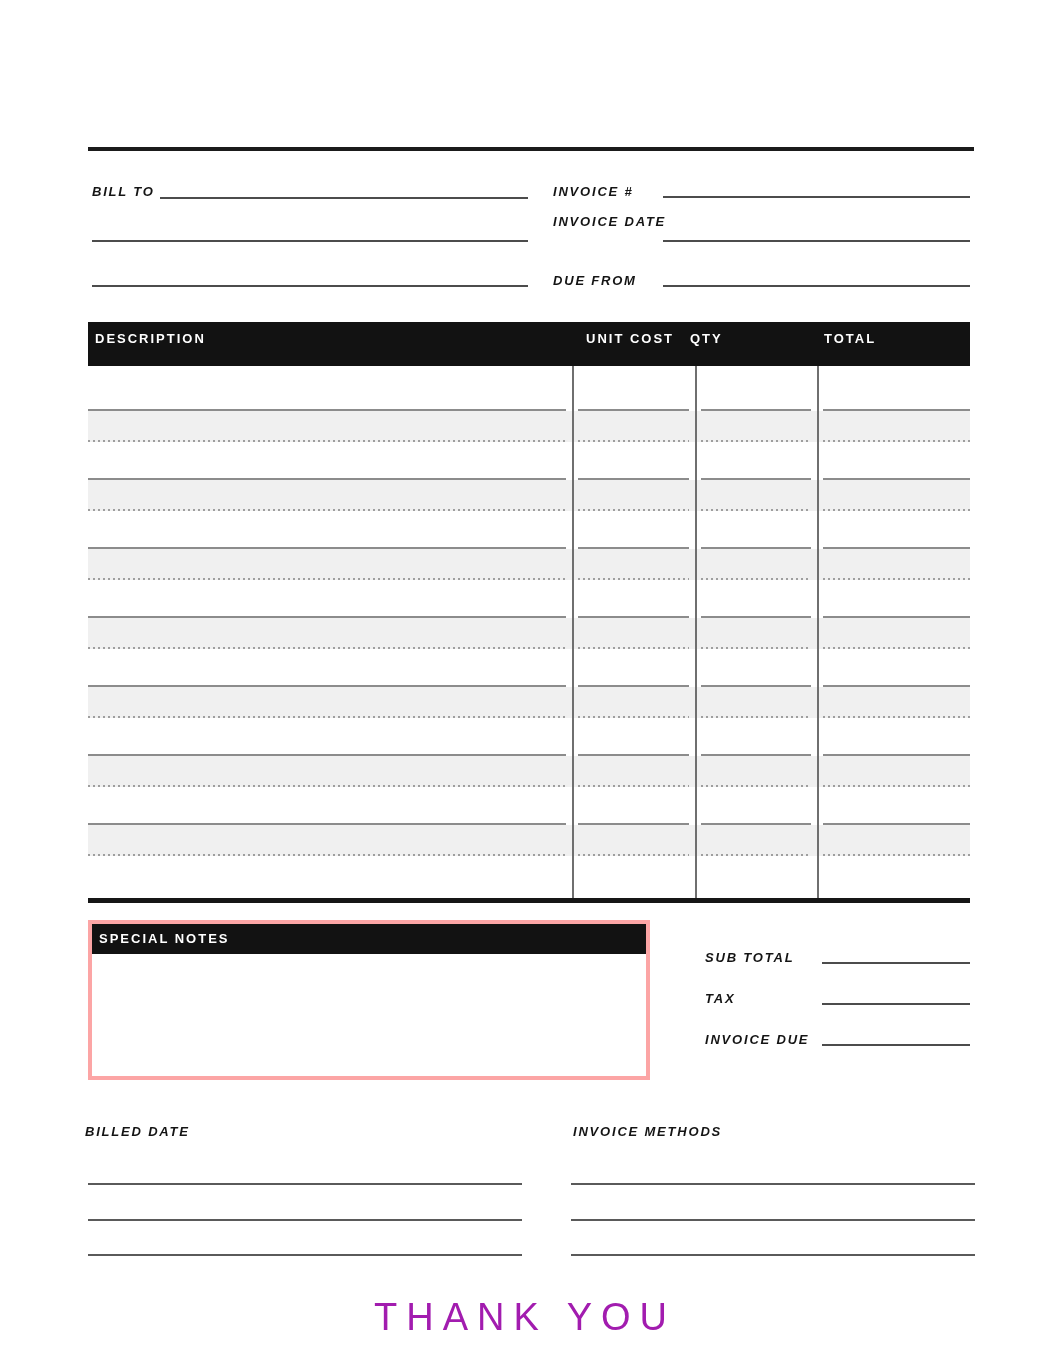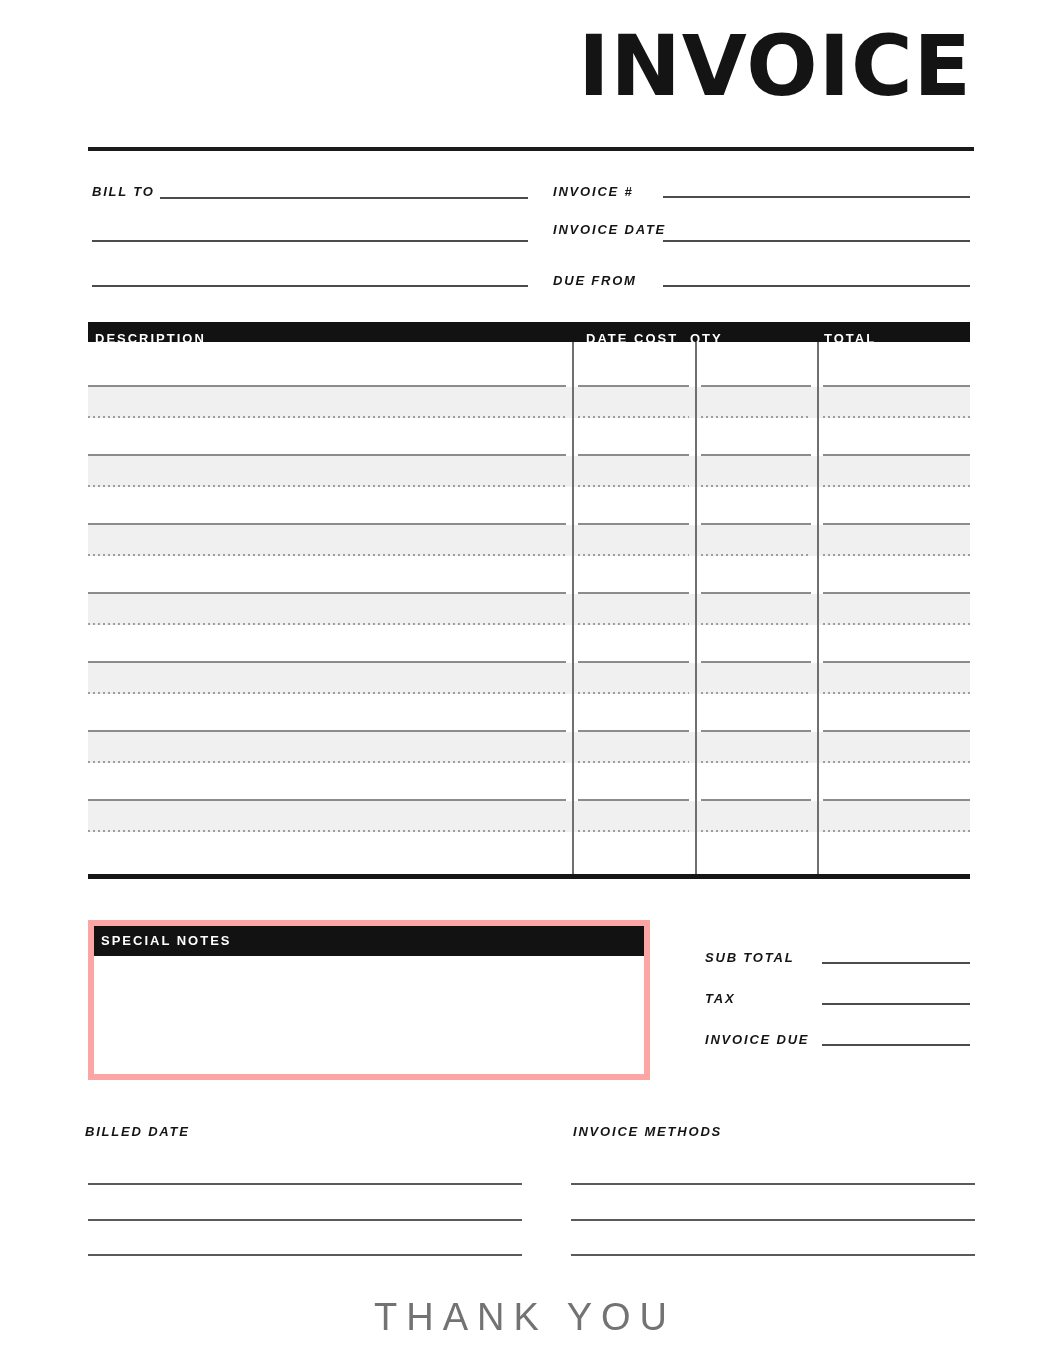--- a/index.html
+++ b/index.html
@@ -27,21 +27,21 @@
 
   
   .lbl{
     position:absolute;font-size:13px;font-weight:700;letter-spacing:1.8px;
     color:var(--ink);white-space:nowrap;font-style:italic;
   }
   .fline{position:absolute;height:2px;background:var(--field-line);}
 
   
   .items{position:absolute;left:88px;top:322px;width:882px;}
-  .t-head{position:relative;height:20px;background:var(--bar);}
+  .t-head{position:relative;height:44px;background:var(--bar);}
   .t-head .hcell{
     position:absolute;top:9px;color:#ffffff;font-size:13px;font-weight:700;letter-spacing:2px;white-space:nowrap;
   }
   .h-desc{left:7px;}
   .h-unit{left:498px;}
   .h-qty{left:602px;}
   .h-total{left:736px;}
   .t-body{position:relative;height:532px;}
   .t-spacer{height:43px;}
   .t-row{position:relative;height:69px;display:flex;}
@@ -59,66 +59,65 @@
   .c1 .wline,.c1 .dline{right:6px;}
   .c2 .wline,.c2 .dline,.c3 .wline,.c3 .dline{left:6px;right:6px;}
   .c4 .wline,.c4 .dline{left:6px;}
   .divider{position:absolute;top:0;bottom:0;width:2px;background:var(--divider);}
   .dv1{left:484px;} .dv2{left:607px;} .dv3{left:729px;}
   .t-bottom{height:5px;background:#161616;}
 
   
   .notes{
     position:absolute;left:88px;top:920px;width:562px;height:160px;
-    border:6px solid #fca5a5;background:#ffffff;
+    border:4px solid #fca5a5;background:#ffffff;
   }
   .notes-head{
     height:30px;background:var(--bar);color:#ffffff;
     font-size:13px;font-weight:700;letter-spacing:2px;
     line-height:30px;padding-left:7px;
   }
   .notes-body{height:126px;}
 
   
   .tot-line{position:absolute;left:822px;width:148px;height:2px;background:var(--field-line);}
 
   
   .wline-foot{position:absolute;height:2px;background:var(--footer-line);}
 
   .thanks{
     position:absolute;left:0;right:0;top:1296px;text-align:center;
-    font-size:38px;font-weight:400;letter-spacing:9px;color:#737373;white-space:nowrap;
+    font-size:38px;font-weight:400;letter-spacing:9px;color:#a21caf;white-space:nowrap;
   }
 </style>
 </head>
 <body>
 
 <div class="page">
 
-  <div class="title">INVOICE</div>
   <div class="top-rule"></div>
 
   <div class="lbl" style="left:92px;top:184px;">BILL TO</div>
   <div class="fline" style="left:160px;top:197px;width:368px;"></div>
   <div class="fline" style="left:92px;top:240px;width:436px;"></div>
   <div class="fline" style="left:92px;top:285px;width:436px;"></div>
 
   <div class="lbl" style="left:553px;top:184px;">INVOICE #</div>
   <div class="fline" style="left:663px;top:196px;width:307px;"></div>
 
-  <div class="lbl" style="left:553px;top:222px;">INVOICE DATE</div>
+  <div class="lbl" style="left:553px;top:214px;">INVOICE DATE</div>
   <div class="fline" style="left:663px;top:240px;width:307px;"></div>
 
   <div class="lbl" style="left:553px;top:273px;">DUE FROM</div>
   <div class="fline" style="left:663px;top:285px;width:307px;"></div>
 
   <div class="items">
     <div class="t-head">
       <div class="hcell h-desc">DESCRIPTION</div>
-      <div class="hcell h-unit">DATE COST</div>
+      <div class="hcell h-unit">UNIT COST</div>
       <div class="hcell h-qty">QTY</div>
       <div class="hcell h-total">TOTAL</div>
     </div>
     <div class="t-body">
       <div class="t-spacer"></div>
       <div>
     <div class="t-row">
       <div class="t-cell c1">
         <div class="wline"></div>
         <div class="band"></div>

